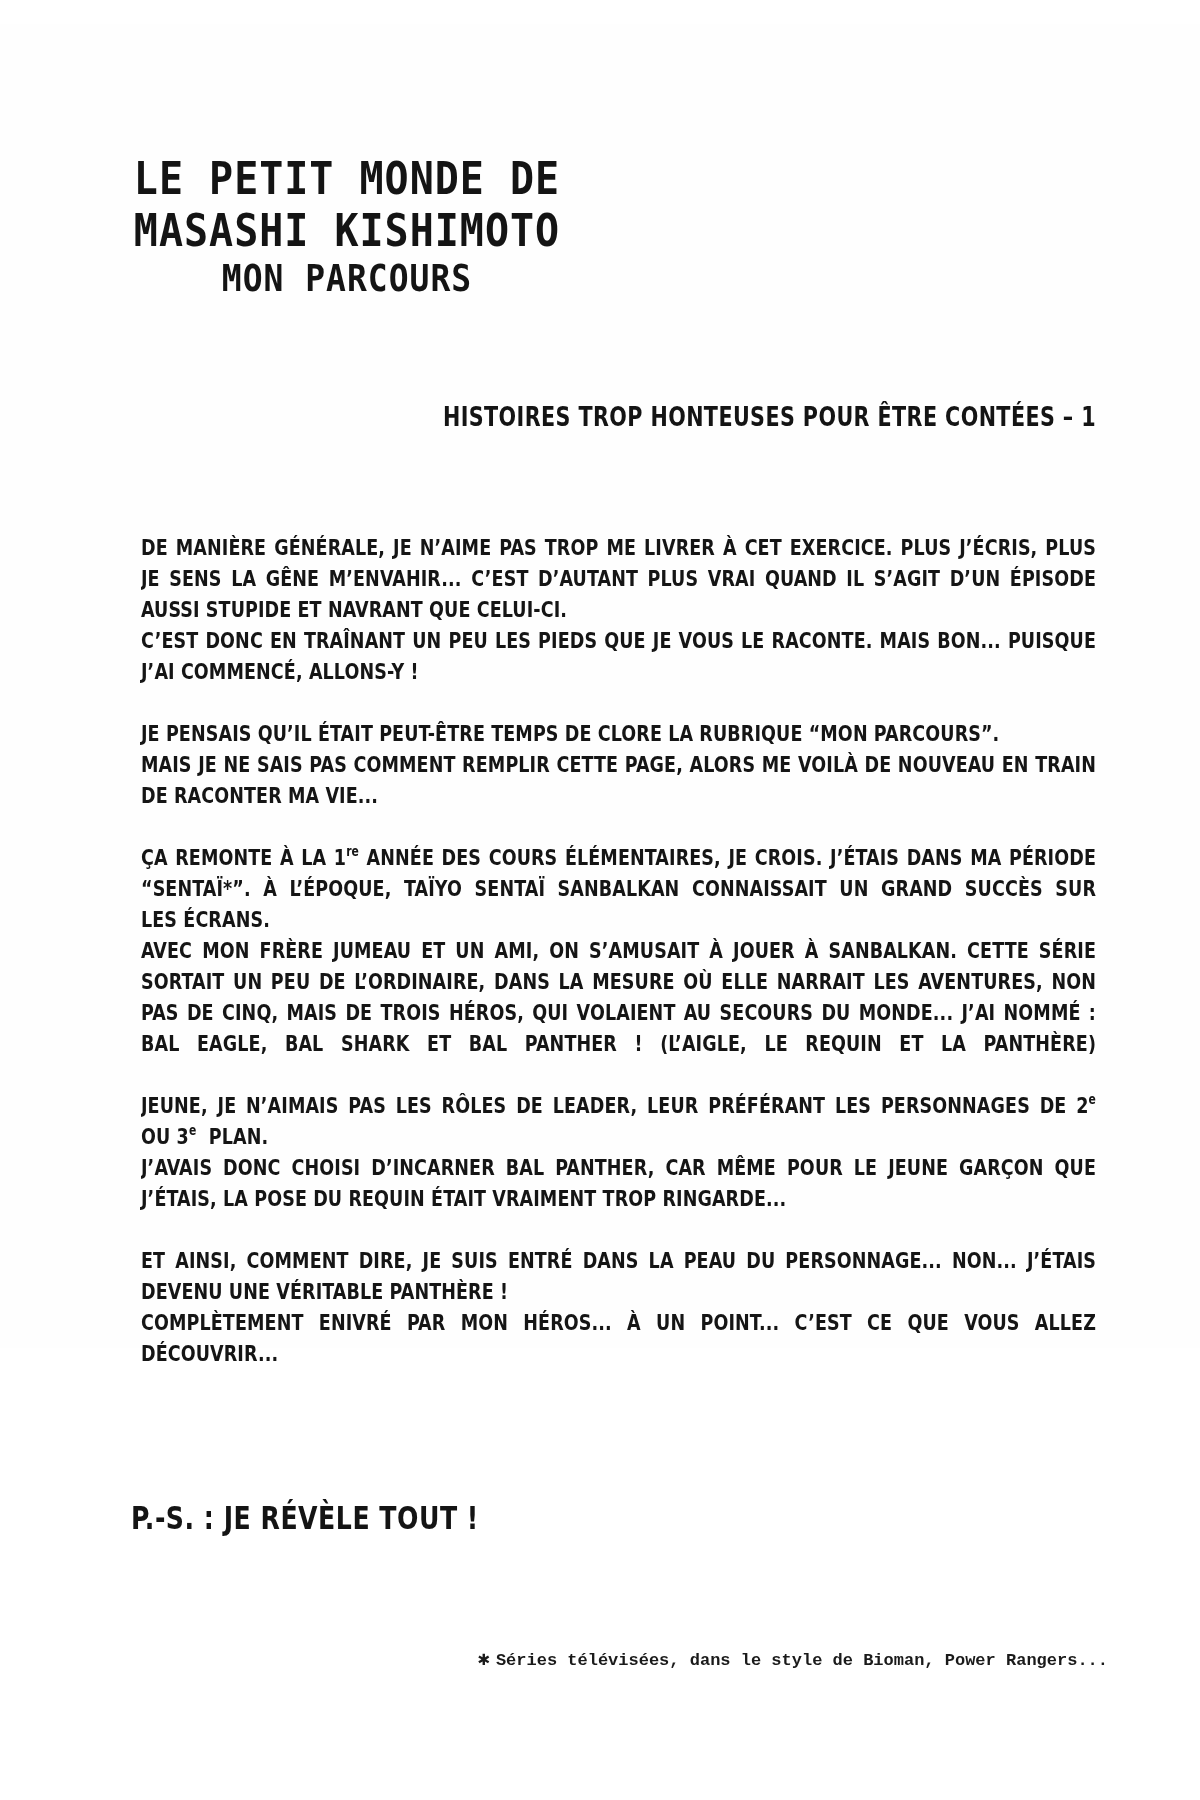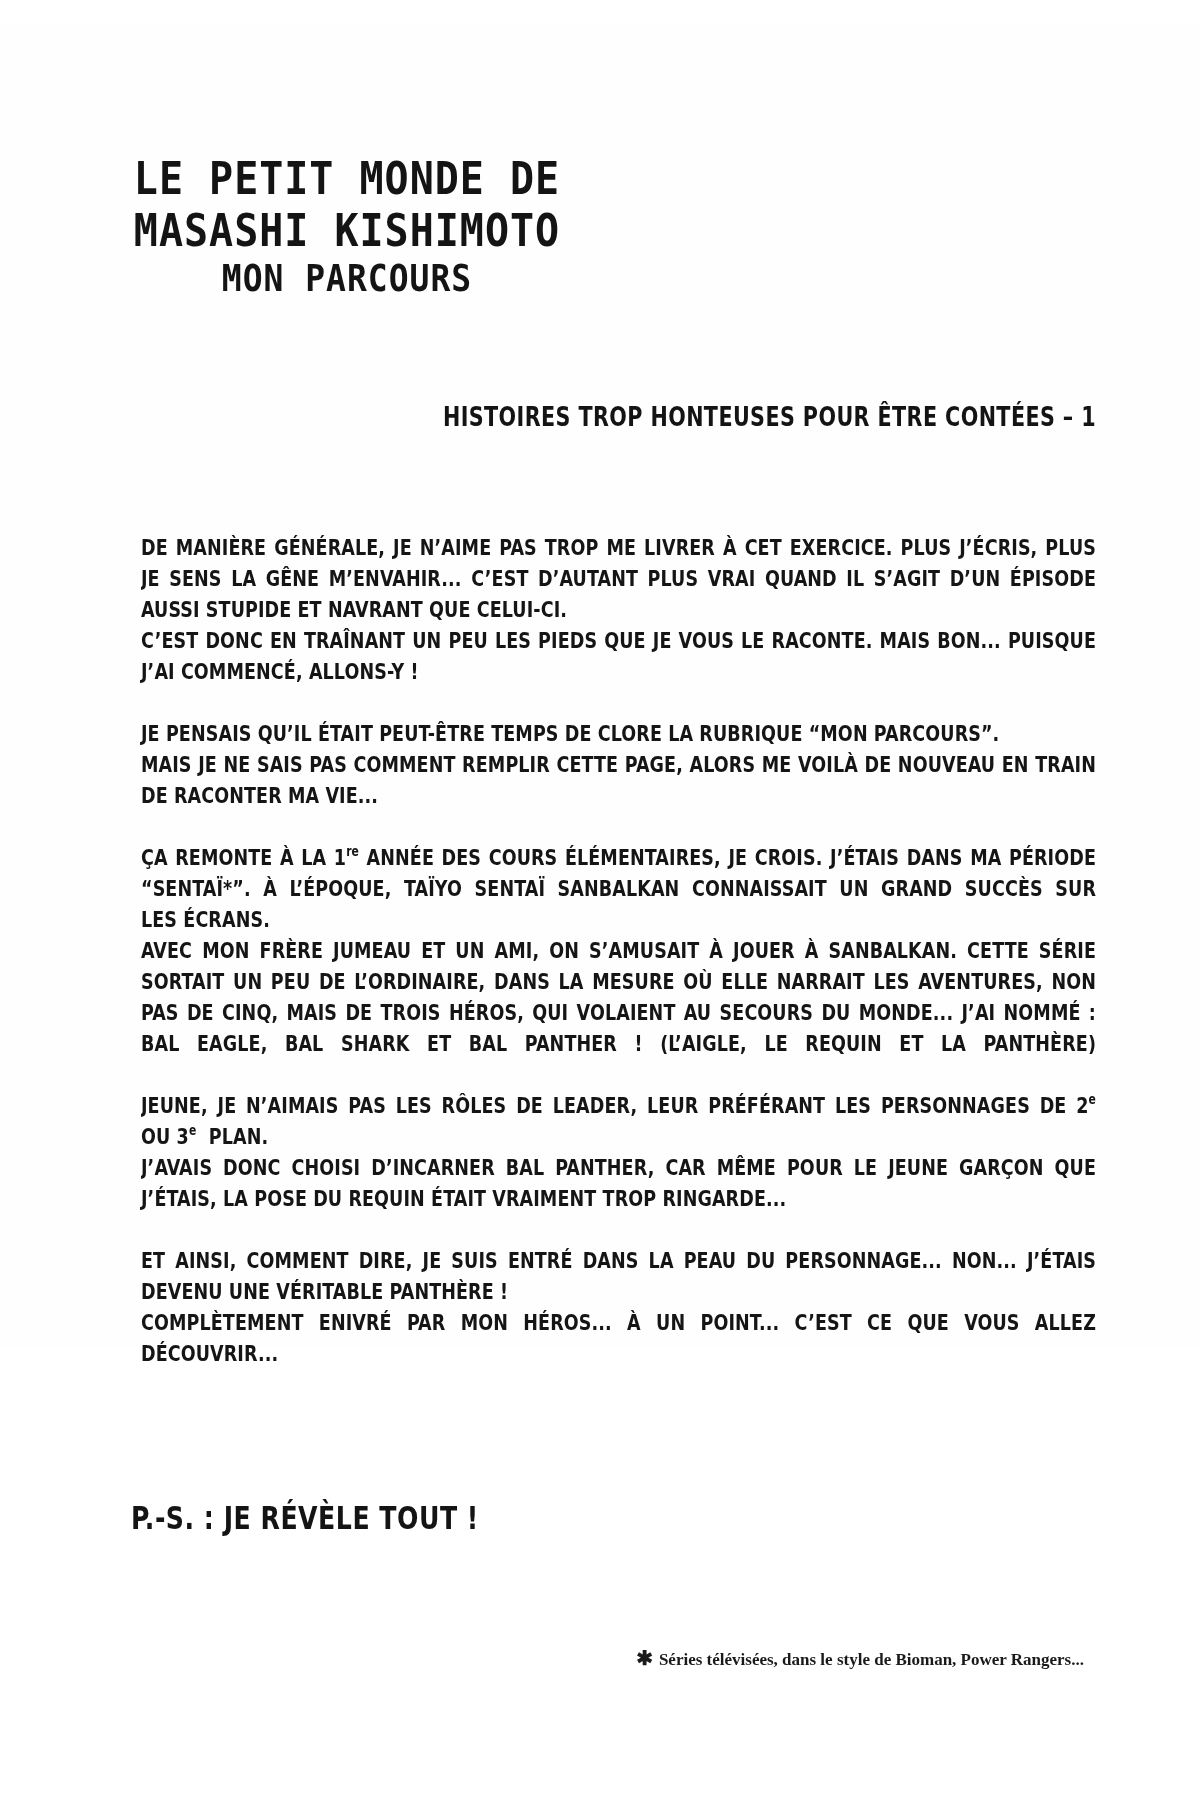--- a/index.html
+++ b/index.html
@@ -98,23 +98,23 @@
       font-weight: bold;
       font-size: 28px;
       letter-spacing: 0.5px;
       transform: scaleY(1.15);
       transform-origin: left center;
       white-space: nowrap;
       color: #141414;
     }
     .footnote {
       position: absolute;
-      right: 116px;
+      right: 92px;
       top: 1622px;
-      font-family: Liberation Serif, serif;
+      font-family: Liberation Mono, monospace;
       font-weight: bold;
       font-size: 17px;
       white-space: nowrap;
       color: #1a1a1a;
     }
     .footnote .star {
       font-size: 20px;
       margin-right: 6px;
     }
   </style>

